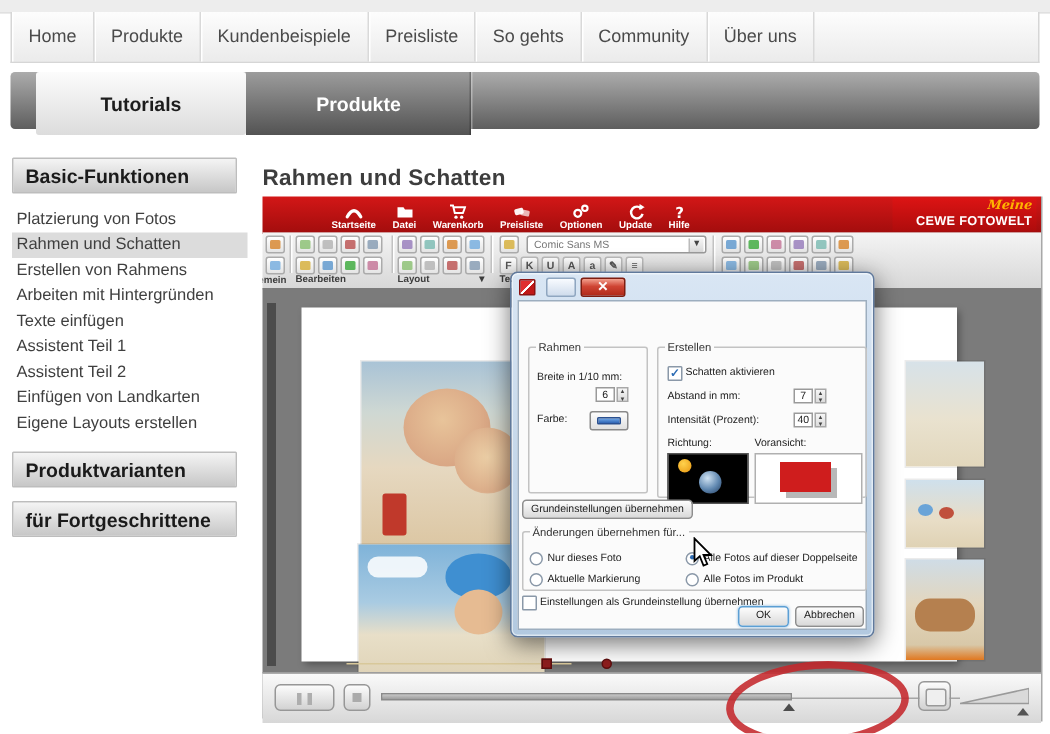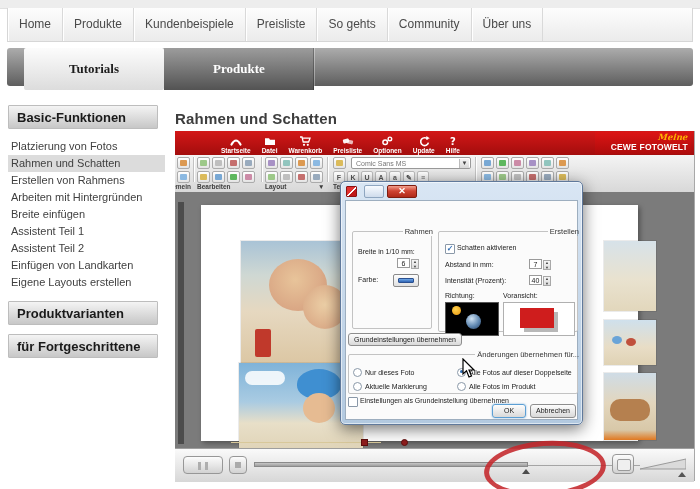--- a/index.html
+++ b/index.html
@@ -8,21 +8,21 @@
 
   
   .top-strip{position:absolute;left:0;top:0;width:700px;height:8px;background:#ededed;border-bottom:1px solid #e0e0e0;}
   .topnav{position:absolute;left:7px;top:8px;width:684px;height:33px;display:flex;
           background:linear-gradient(#fdfdfd,#ebebeb);border:1px solid #d6d6d6;border-top:none;}
   .nav-item{padding:0 11px;line-height:33px;font-size:12px;color:#4a4a4a;border-right:1px solid #d9d9d9;
             box-shadow:inset 1px 0 0 #fff;cursor:pointer;white-space:nowrap;}
 
   
   .tabbar{position:absolute;left:7px;top:48px;width:686px;height:38px;border-radius:3px;
-          background:linear-gradient(#acacac,#5e5e5e);font-family:Liberation Serif, serif;}
+          background:linear-gradient(#acacac,#5e5e5e);}
   .tab{position:absolute;top:0;height:42px;display:flex;align-items:center;justify-content:center;
        font-size:13px;font-weight:bold;cursor:pointer;}
   .tab-active{left:17px;width:140px;background:linear-gradient(#fcfcfc,#dcdcdc);color:#1d1d1d;border-radius:2px;}
   .tab-inactive{left:157px;width:150px;background:linear-gradient(#9c9c9c,#535353);color:#fff;}
   .tab-divider{position:absolute;left:307px;top:0;width:1px;height:42px;background:rgba(255,255,255,.35);
                box-shadow:-1px 0 0 rgba(0,0,0,.25);}
 
   
   .sidebar{position:absolute;left:8px;top:105px;width:157px;}
   .side-header{width:150px;height:24px;line-height:24px;padding-left:8px;margin-bottom:9px;
@@ -125,21 +125,21 @@
             border:1px solid #8c1212;border-radius:1px;margin-right:4px;}
   .dlg-title-text{font-size:10px;color:#1f1f1f;text-shadow:0 1px 0 rgba(255,255,255,.7);flex:1;}
   .dlg-btn{height:13px;border-radius:2px;margin-left:3px;box-sizing:border-box;}
   .dlg-help{width:20px;background:linear-gradient(#f8fbff,#cfdcec);border:1px solid #8fa6c0;}
   .dlg-close{width:30px;background:linear-gradient(#f2a08e,#cf4433 45%,#b02a1a);border:1px solid #7e1d10;
              color:#fff;font-size:9px;font-weight:bold;text-align:center;line-height:11px;}
   .dlg-body{position:absolute;left:4px;right:4px;top:18px;bottom:4px;background:#fbfbfb;border:1px solid #9daebf;
             font-size:7.5px;color:#222;box-sizing:border-box;padding:5px 6px;}
   .dlg-desc{font-size:7.5px;line-height:1.3;color:#222;}
   fieldset{position:absolute;border:1px solid #c3c3c3;border-radius:2px;margin:0;padding:0;background:transparent;}
-  legend{font-size:7.5px;color:#333;padding:0 2px;margin-left:4px;text-align:right;}
+  legend{font-size:7.5px;color:#333;padding:0 2px;margin-left:4px;}
   .fs-rahmen{left:6px;top:26px;width:78px;height:100px;}
   .fs-schatten{left:92px;top:26px;width:138px;height:103px;}
   .frow{position:absolute;font-size:7px;color:#222;white-space:nowrap;}
   .spin{display:inline-block;vertical-align:middle;}
   .spin .val{display:inline-block;width:13px;height:10px;border:1px solid #9a9a9a;background:#fff;
              font-size:7px;line-height:10px;text-align:center;box-sizing:border-box;}
   .spin .ud{display:inline-block;vertical-align:middle;width:8px;height:10px;margin-left:1px;
             background:linear-gradient(#f6f6f6,#dcdcdc);border:1px solid #a8a8a8;box-sizing:border-box;
             font-size:4px;line-height:4.5px;text-align:center;color:#444;}
   .swatch{display:inline-block;width:24px;height:11px;border:1px solid #8a8a8a;border-radius:2px;vertical-align:middle;
@@ -194,21 +194,21 @@
     <div class="tab-divider"></div>
   </div>
 
   <aside class="sidebar">
       <div class="side-header">Basic-Funktionen</div>
       <ul class="side-list">
         <li class="side-item">Platzierung von Fotos</li>
         <li class="side-item selected">Rahmen und Schatten</li>
         <li class="side-item">Erstellen von Rahmens</li>
         <li class="side-item">Arbeiten mit Hintergründen</li>
-        <li class="side-item">Breite einfügen</li>
+        <li class="side-item">Texte einfügen</li>
         <li class="side-item">Assistent Teil 1</li>
         <li class="side-item">Assistent Teil 2</li>
         <li class="side-item">Einfügen von Landkarten</li>
         <li class="side-item">Eigene Layouts erstellen</li>
       </ul>
       <div class="side-header">Produktvarianten</div>
       <div class="side-header">für Fortgeschrittene</div>
     </aside>
 
   <h1 class="page-title">Rahmen und Schatten</h1>

